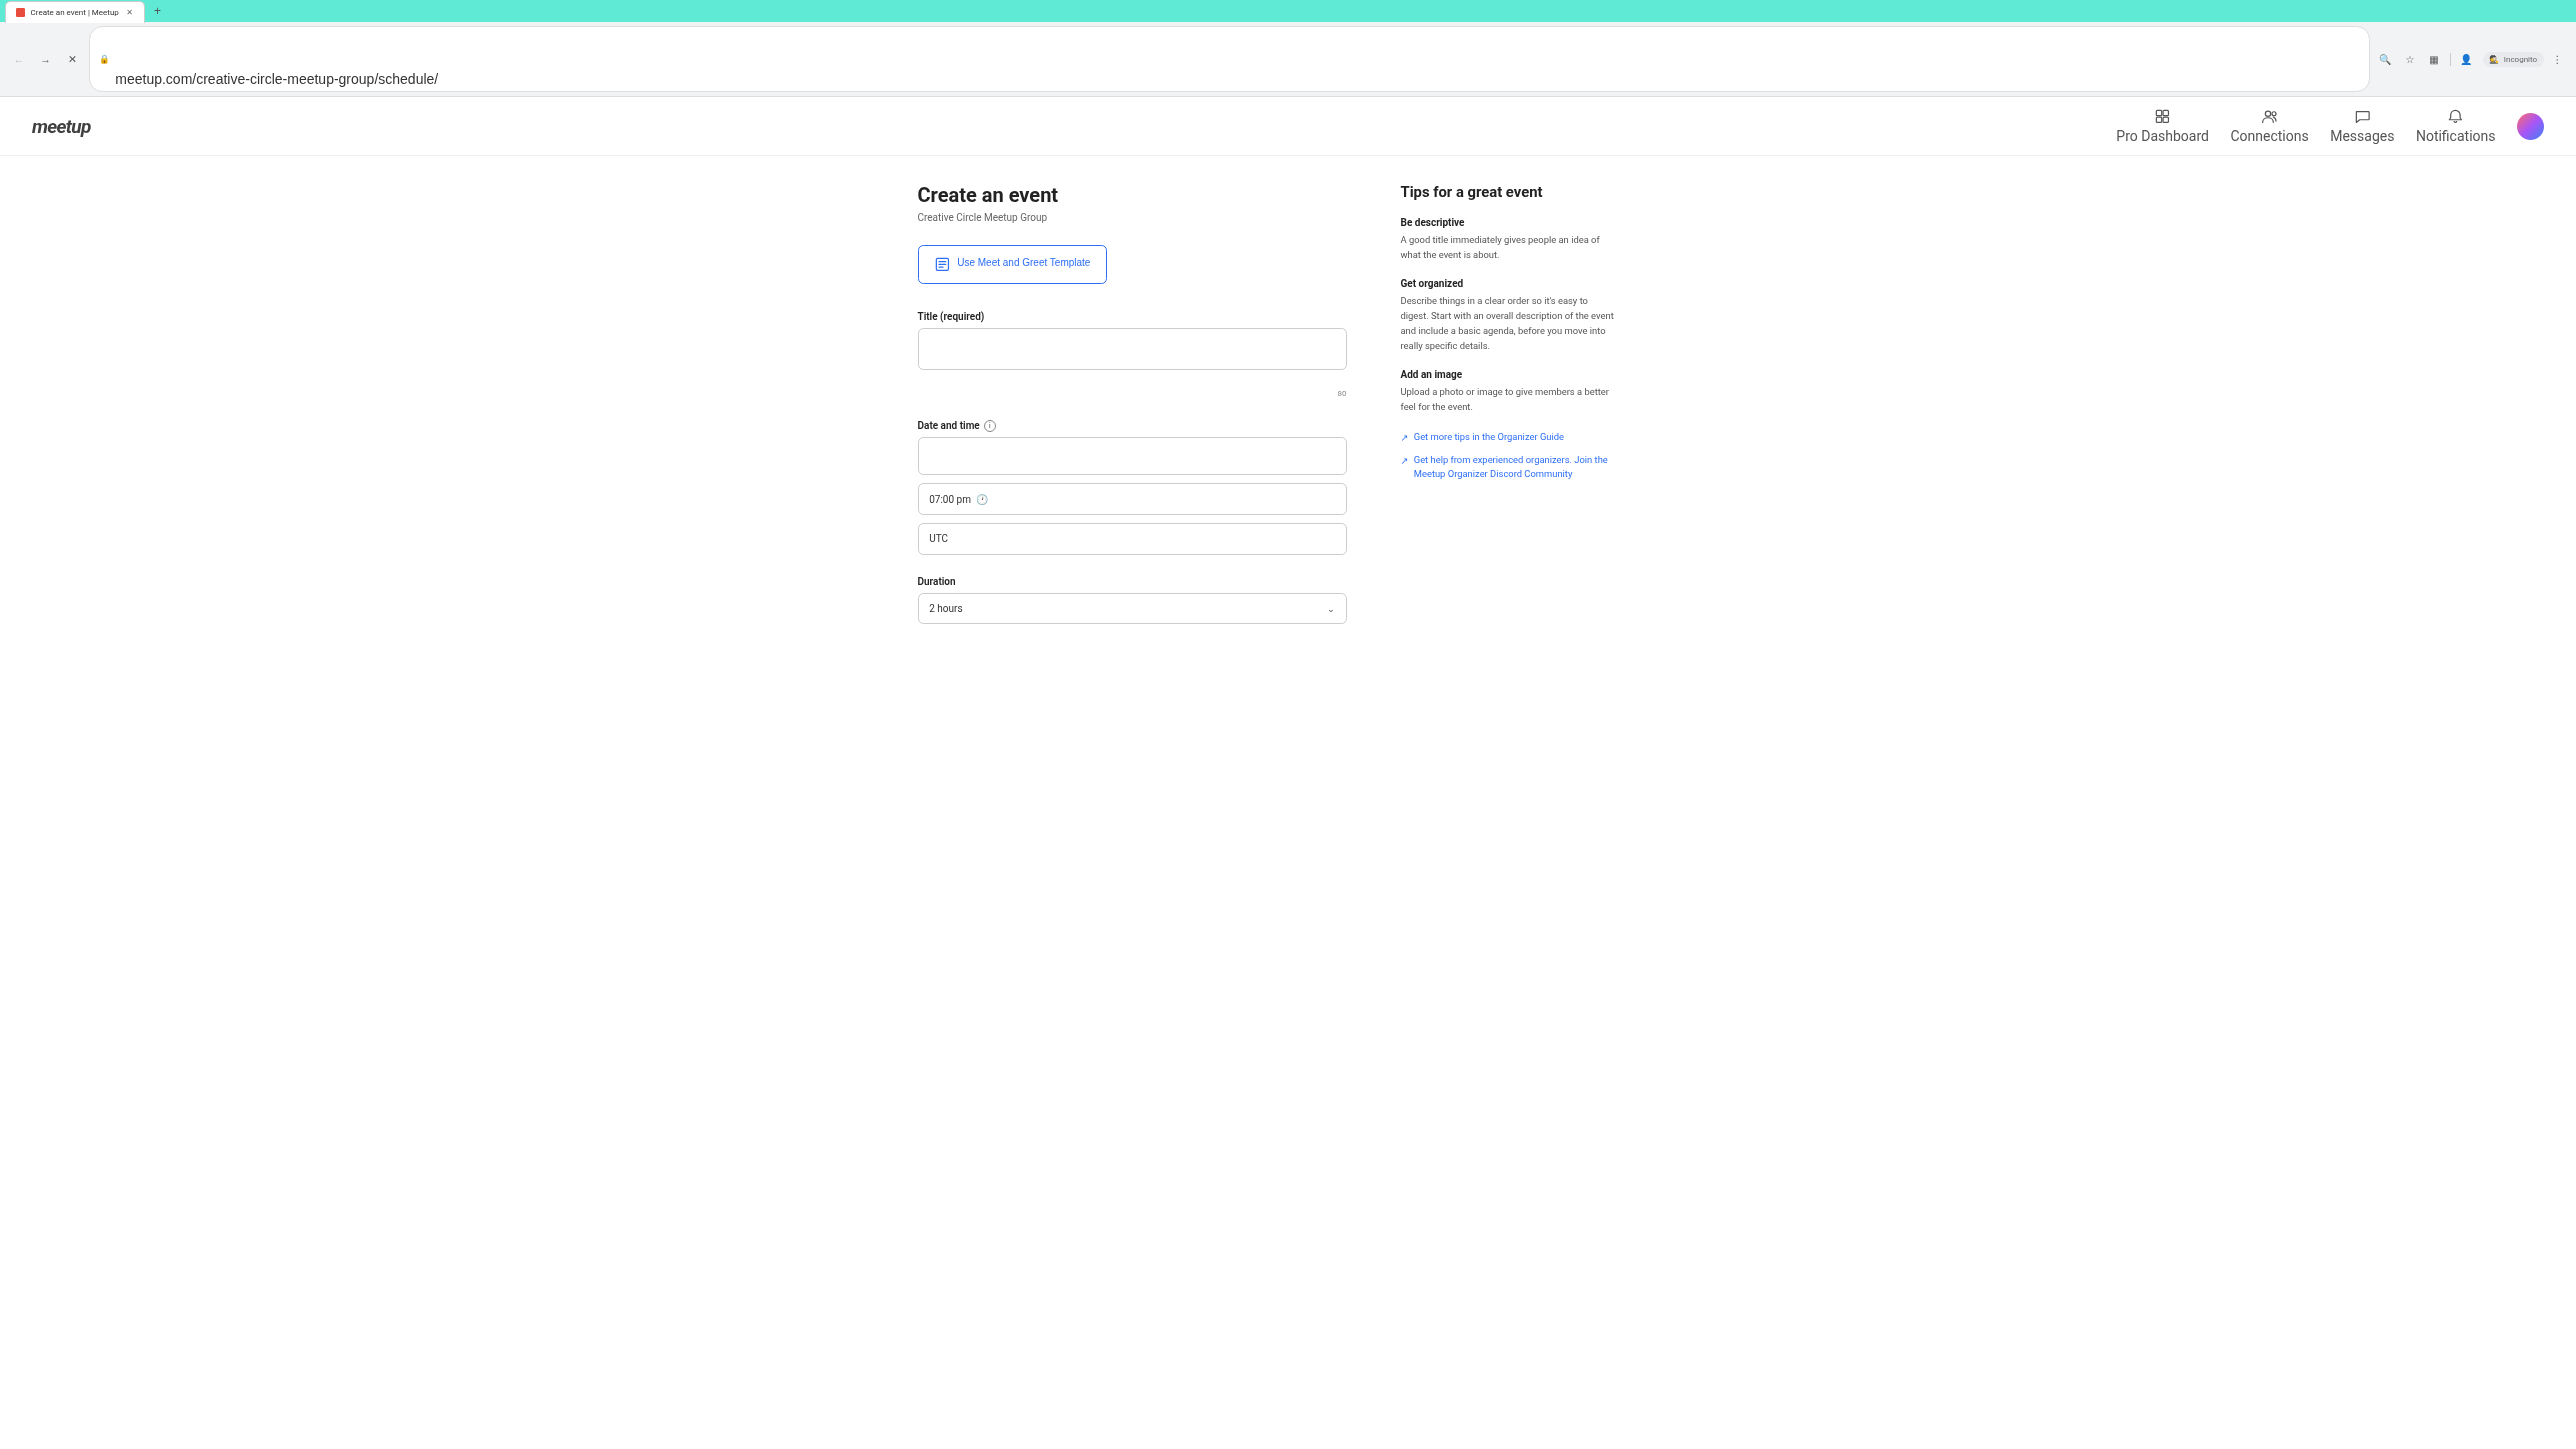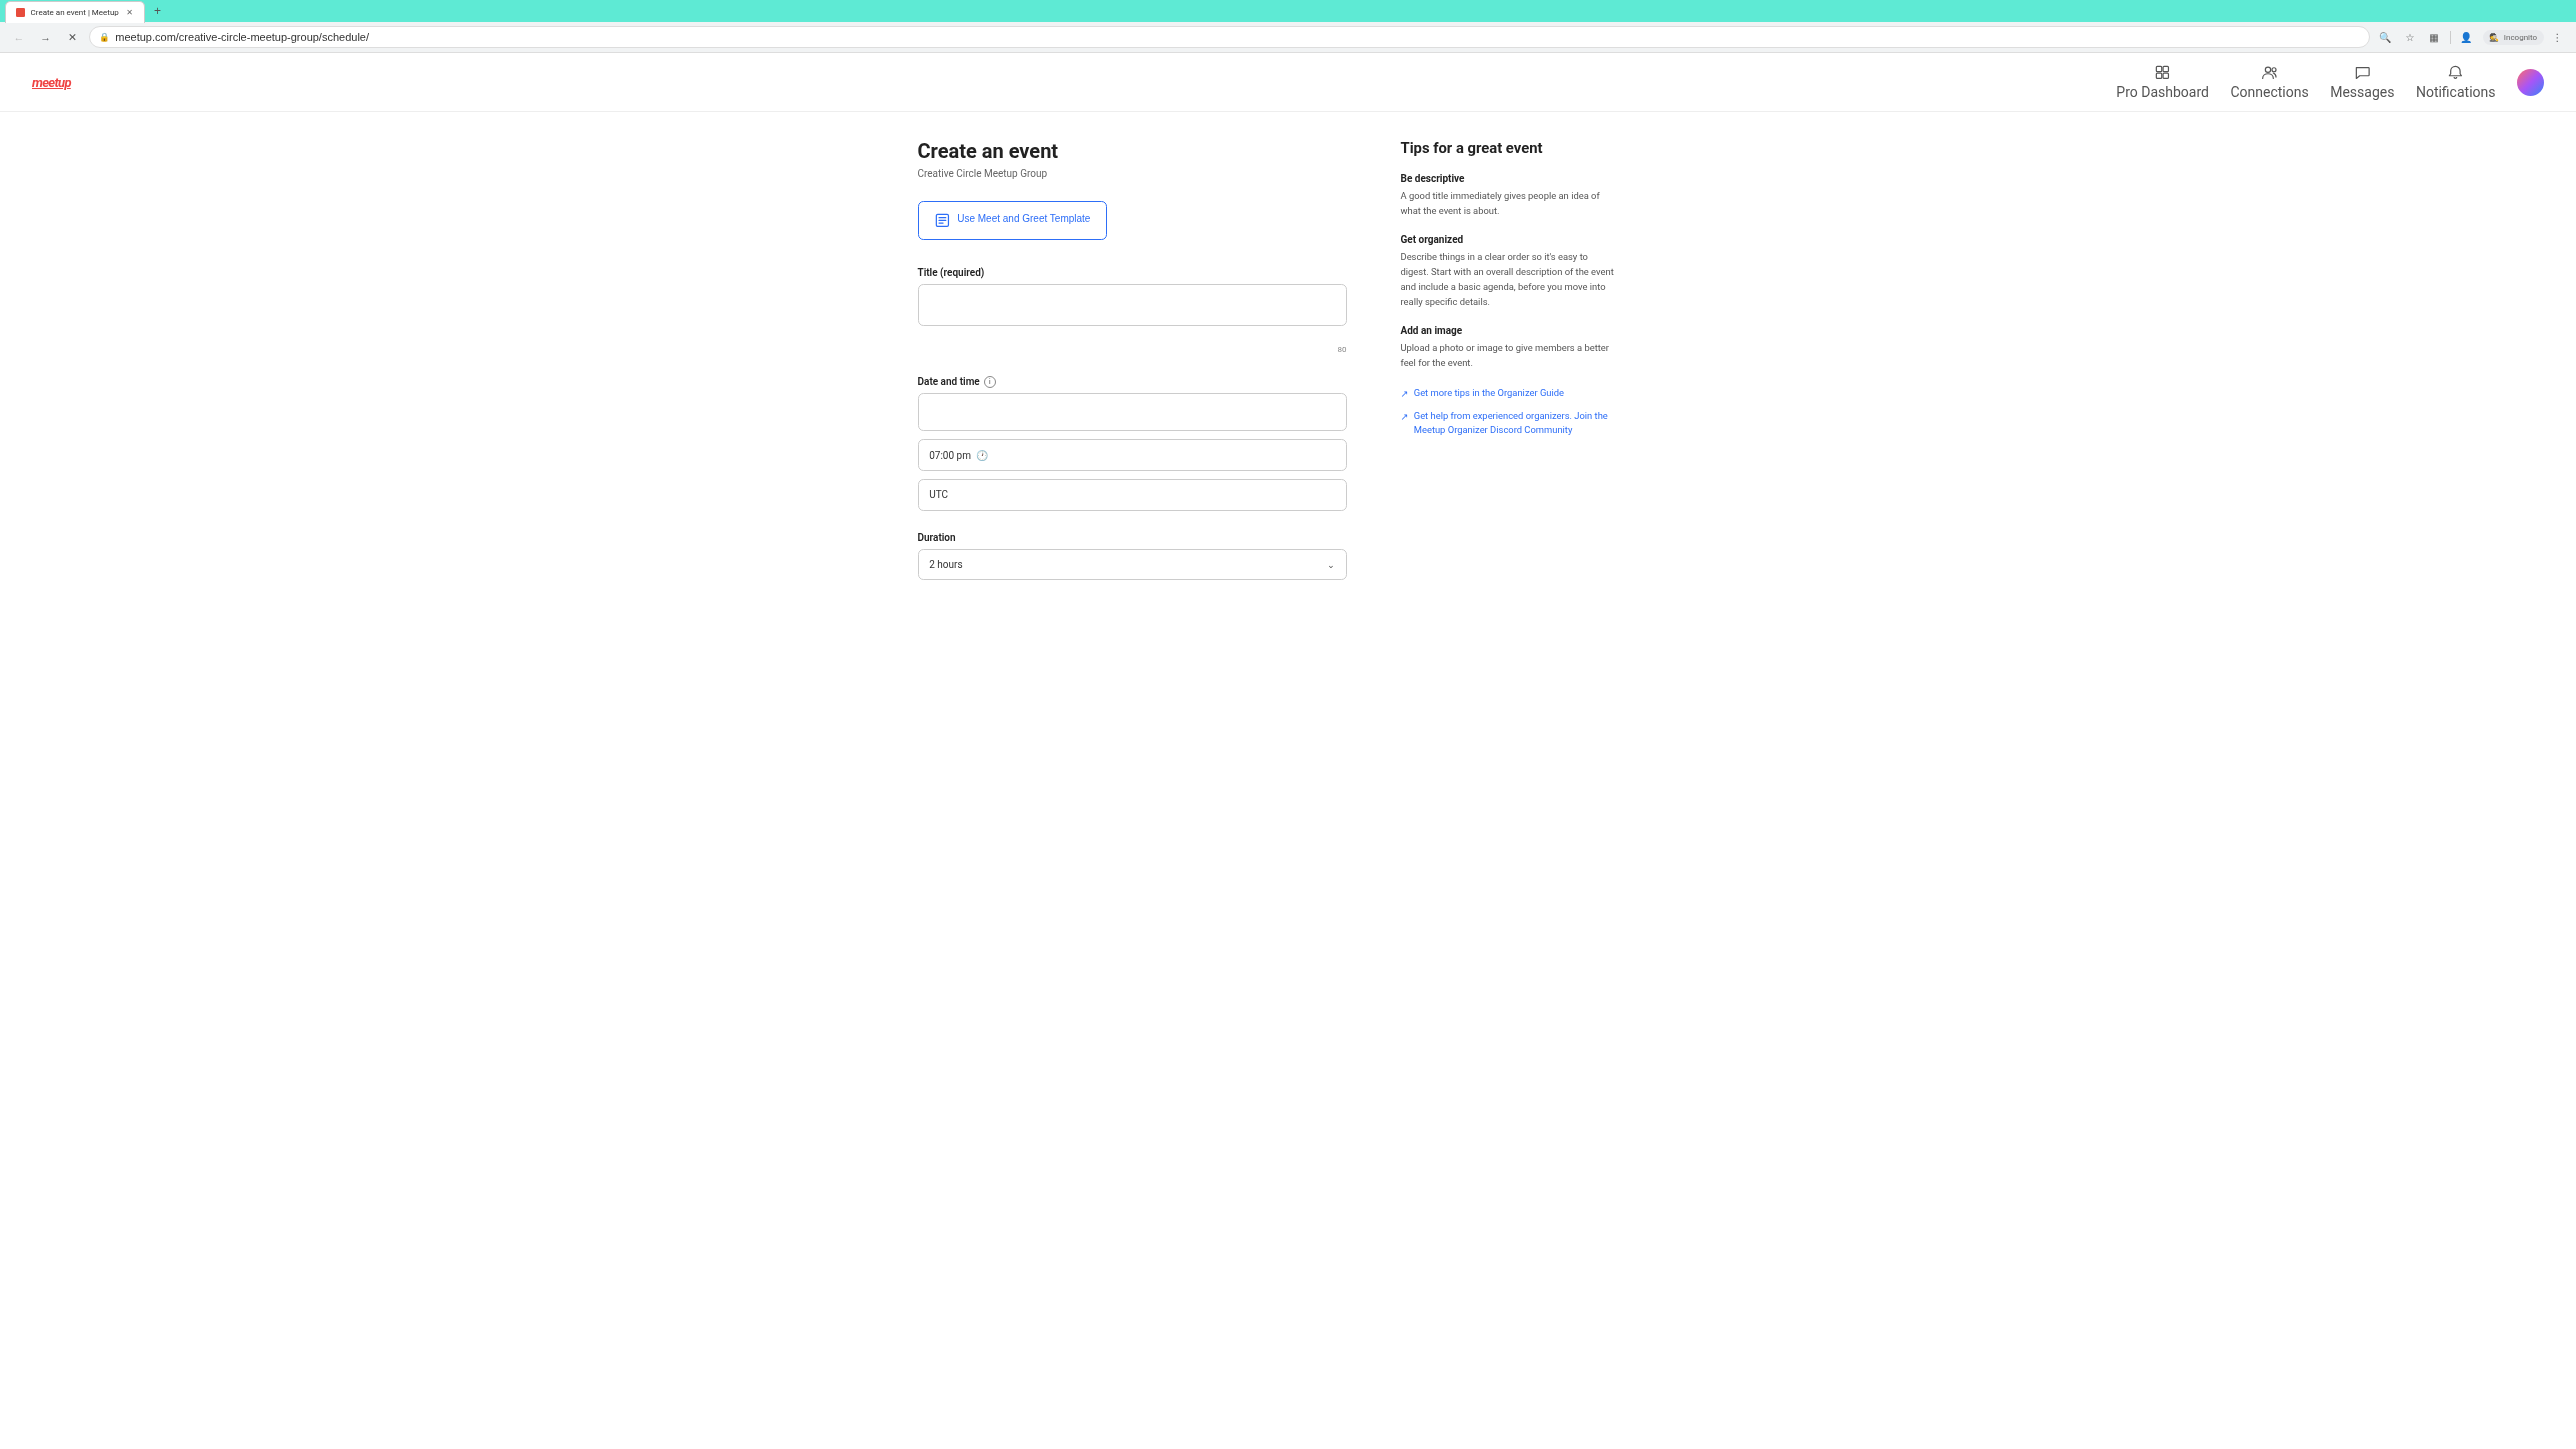--- a/index.html
+++ b/index.html
@@ -118,23 +118,24 @@
       border: 0.7px solid #ddd;
       padding: 4px 9.4px;
       gap: 5.4px;
       font-size: 8.7px;
     }
 
     .address-input {
       flex: 1;
       border: none;
       outline: none;
-      font-size: 11px;
+      font-size: 14px;
       color: #333;
       background: transparent;
+      margin-top: 40px;
     }
 
     .toolbar-actions {
       display: flex;
       align-items: center;
       gap: 2.7px;
     }
 
     .toolbar-action-btn {
       width: 21.5px;
@@ -178,26 +179,25 @@
     
     .site-header {
       display: flex;
       align-items: center;
       justify-content: space-between;
       padding: 10.7px 32px;
       border-bottom: 0.7px solid #eee;
     }
 
     .logo {
-      font-size: 13px;
+      font-size: 19px;
       font-weight: 700;
-      color: #ef4444;
+      color: #404040;
       font-style: italic;
       letter-spacing: -0.7px;
-      text-decoration: underline;
     }
 
     .header-nav {
       display: flex;
       align-items: center;
       gap: 21.5px;
     }
 
     .nav-item {
       display: flex;

